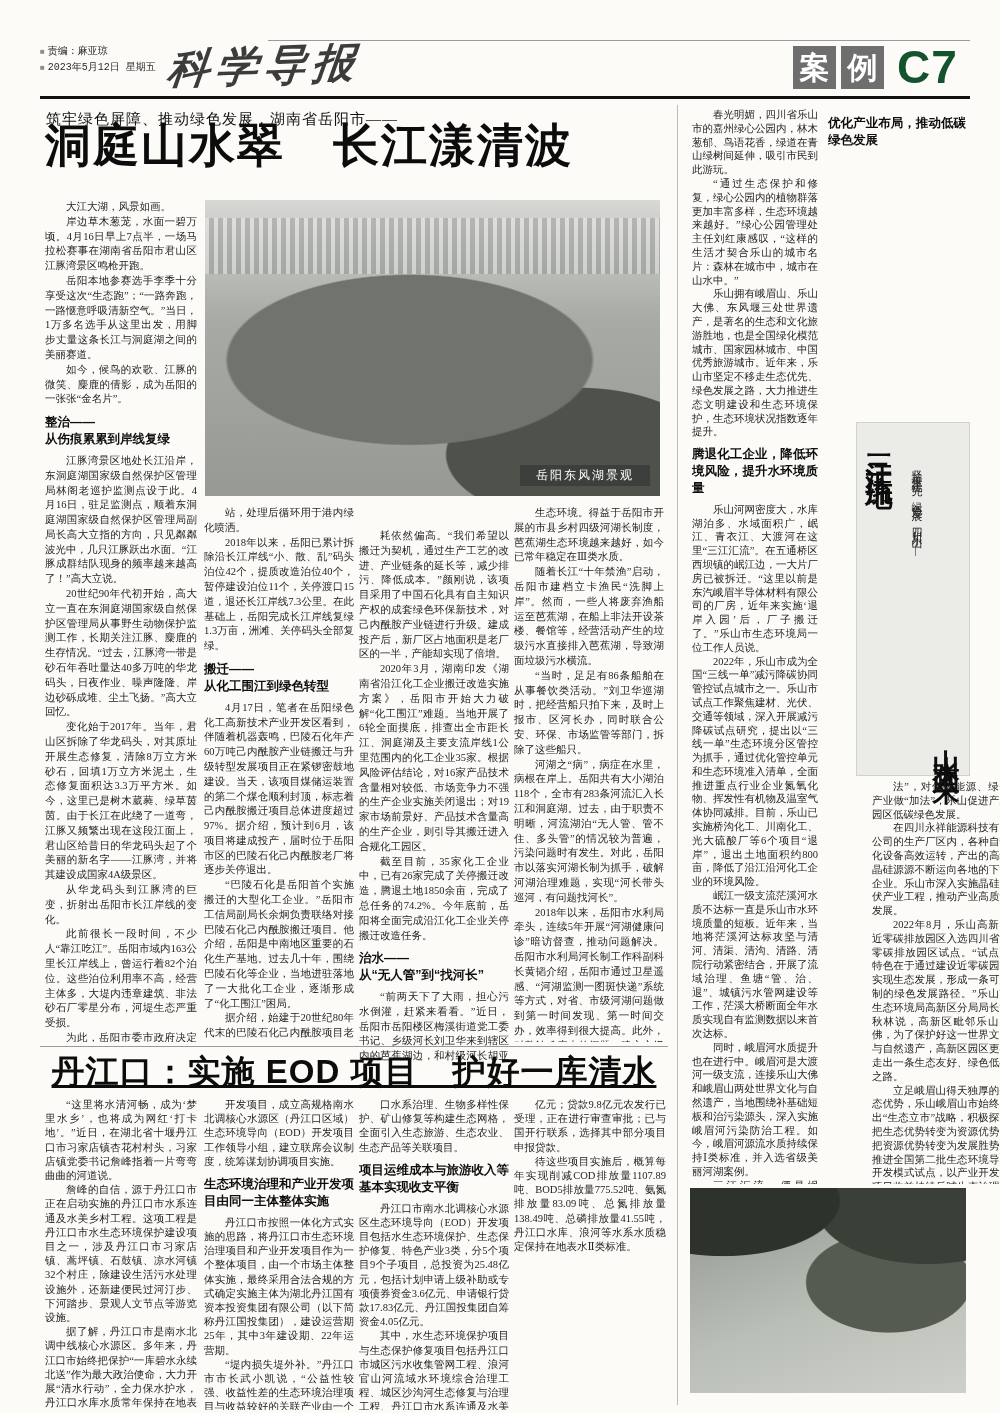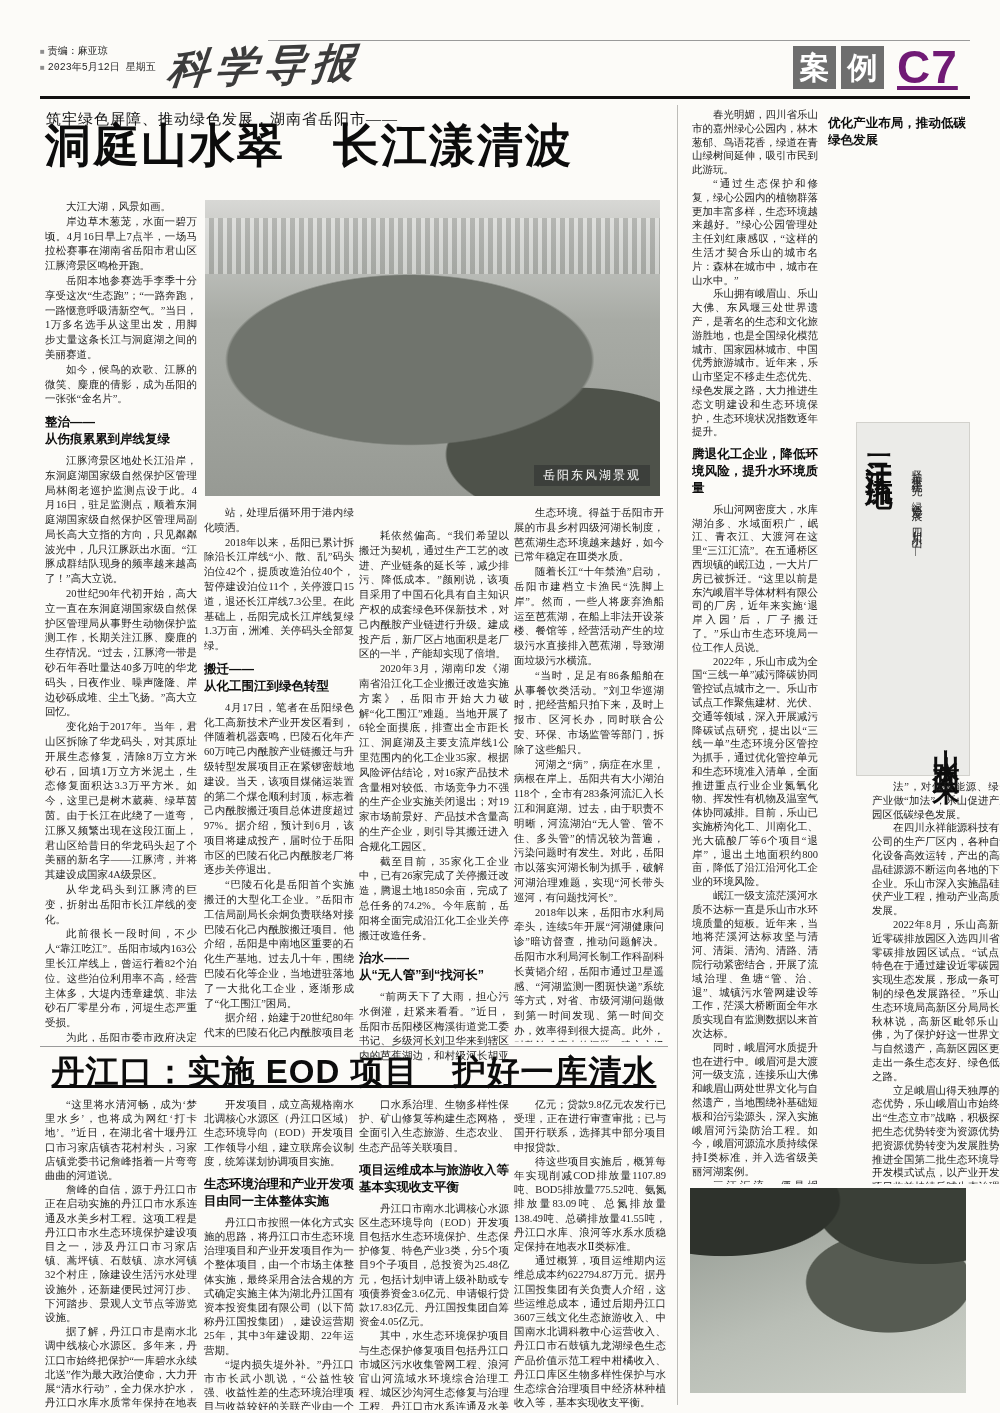--- a/index.html
+++ b/index.html
@@ -11,21 +11,21 @@
   .vrule{width:1px;background:#bdbcb8;}
 
   
   .mh-left{font-size:10px;line-height:16px;color:#2a2a2a;font-family:Liberation Mono, monospace;}
   .mh-left .sq{color:#8d8d8d;font-size:8px;margin-right:3px;}
   .logo{font-size:42px;font-weight:bold;font-style:italic;color:#3c3c3c;letter-spacing:6px;
         transform:skewX(-8deg) rotate(-2deg);font-family:"DejaVu Serif","Liberation Serif",serif;}
   .sec-wrap{display:flex;gap:5px;}
   .sec-box{width:43px;height:43px;background:#6e6e6e;color:#fff;display:flex;align-items:center;justify-content:center;
            font:bold 30px/1 "Liberation Sans","DejaVu Sans",sans-serif;}
-  .pageno{font:bold 46px/1 "Liberation Sans","DejaVu Sans",sans-serif;color:#701a75;letter-spacing:1px;text-decoration:underline;}
+  .pageno{font:bold 46px/1 "Liberation Sans","DejaVu Sans",sans-serif;color:#14532d;letter-spacing:1px;}
 
   
   .kicker{font-size:15px;color:#111;letter-spacing:1px;}
   .headline{font:900 46px/1.1 "Liberation Sans","DejaVu Sans",sans-serif;color:#0c0c0c;letter-spacing:2px;}
   .headline2{font:900 33px/1.1 "Liberation Sans","DejaVu Sans",sans-serif;color:#0c0c0c;text-align:center;letter-spacing:1px;text-decoration:underline;}
 
   
   .col{overflow:hidden;text-align:justify;}
   .main-col{font-size:10.5px;line-height:14.8px;}
   .right-col{font-size:10.5px;line-height:13.8px;}
@@ -37,21 +37,21 @@
   
   .photo-main{background-color:#a2a5a0;
     background-image:
       radial-gradient(ellipse 70% 50% at 45% 54%, #70746d 0 57%, rgba(0,0,0,0) 58%),
       radial-gradient(ellipse 45% 35% at 82% 86%, #4e524a 0 64%, rgba(0,0,0,0) 65%),
       repeating-linear-gradient(90deg, rgba(255,255,255,.32) 0 4px, rgba(110,112,108,.28) 4px 9px),
       linear-gradient(180deg,#d8d8d5 0,#c3c5c1 45px,#a8aba5 120px,#979a94 100%);
     background-size:100% 100%,100% 100%,100% 56px,100% 100%;
     background-position:0 0,0 0,0 18px,0 0;background-repeat:no-repeat;}
   .photo-cap{position:absolute;right:10px;bottom:10px;background:rgba(55,58,55,.78);color:#fff;
-             padding:2px 9px;font-size:12px;letter-spacing:2px;font-family:"Liberation Sans","DejaVu Sans",sans-serif;}
+             padding:2px 16px;font-size:12px;letter-spacing:2px;font-family:"Liberation Sans","DejaVu Sans",sans-serif;}
   .photo-river{background-color:#9da39b;
     background-image:
       radial-gradient(ellipse 70% 45% at 12% 6%, #2e322c 0 60%, rgba(0,0,0,0) 61%),
       radial-gradient(ellipse 62% 42% at 86% 10%, #3a3f37 0 64%, rgba(0,0,0,0) 65%),
       radial-gradient(ellipse 55% 45% at 72% 46%, #565b52 0 54%, rgba(0,0,0,0) 55%),
       linear-gradient(160deg,#8f958d 0%,#b9beb6 55%,#cdd1c9 100%);}
 
   
   .vbox{background:#ebebe8;border:1px solid #d2d1cc;}
   .vt{writing-mode:vertical-rl;font:900 27px/1 "Liberation Sans","DejaVu Sans",sans-serif;
@@ -138,21 +138,20 @@
     </div>
   <div class="abs col bottom-col" style="left:359px;top:1098px;width:150px;height:312px;">
       <p>口水系治理、生物多样性保护、矿山修复等构建生态网格，全面引入生态旅游、生态农业、生态产品等关联项目。</p>
       <h3 class="subhead">项目运维成本与旅游收入等基本实现收支平衡</h3>
       <p>丹江口市南水北调核心水源区生态环境导向（EOD）开发项目包括水生态环境保护、生态保护修复、特色产业3类，分5个项目9个子项目，总投资为25.48亿元，包括计划申请上级补助或专项债券资金3.6亿元、申请银行贷款17.83亿元、丹江国投集团自筹资金4.05亿元。</p>
       <p>其中，水生态环境保护项目与生态保护修复项目包括丹江口市城区污水收集管网工程、浪河官山河流域水环境综合治理工程、城区沙沟河生态修复与治理工程、丹江口市水系连通及水美乡村工程、丹江口市7个矿区生态修复、丹江口市石鼓镇九龙湖绿色生态产品价值示范工程、丹江口库区生物多样性保护与水生态综合治理等7个子项目；特色产业项目包括丹江口3607三线文化生态旅游、中国南水北调科教中心建设等两个子项目。</p>
     </div>
   <div class="abs col bottom-col" style="left:514px;top:1098px;width:152px;height:312px;">
       <p>亿元；贷款9.8亿元农发行已受理，正在进行审查审批；已与国开行联系，选择其中部分项目申报贷款。</p>
       <p>待这些项目实施后，概算每年实现削减COD排放量1107.89吨、BOD5排放量775.52吨、氨氮排放量83.09吨、总氮排放量138.49吨、总磷排放量41.55吨，丹江口水库、浪河等水系水质稳定保持在地表水Ⅱ类标准。</p>
-      <p>通过概算，项目运维期内运维总成本约622794.87万元。据丹江国投集团有关负责人介绍，这些运维总成本，通过后期丹江口3607三线文化生态旅游收入、中国南水北调科教中心运营收入、丹江口市石鼓镇九龙湖绿色生态产品价值示范工程中柑橘收入、丹江口库区生物多样性保护与水生态综合治理项目中经济林种植收入等，基本实现收支平衡。</p>
     </div>
 
   <div class="abs vrule" style="left:677px;top:105px;height:1300px;"></div>
 
   <div class="abs col right-col" style="left:692px;top:108px;width:126px;height:1076px;">
       <p>春光明媚，四川省乐山市的嘉州绿心公园内，林木葱郁、鸟语花香，绿道在青山绿树间延伸，吸引市民到此游玩。</p>
       <p>“通过生态保护和修复，绿心公园内的植物群落更加丰富多样，生态环境越来越好。”绿心公园管理处主任刘红康感叹，“这样的生活才契合乐山的城市名片：森林在城市中，城市在山水中。”</p>
       <p>乐山拥有峨眉山、乐山大佛、东风堰三处世界遗产，是著名的生态和文化旅游胜地，也是全国绿化模范城市、国家园林城市、中国优秀旅游城市。近年来，乐山市坚定不移走生态优先、绿色发展之路，大力推进生态文明建设和生态环境保护，生态环境状况指数逐年提升。</p>
       <h3 class="subhead">腾退化工企业，降低环境风险，提升水环境质量</h3>
       <p>乐山河网密度大，水库湖泊多、水域面积广，岷江、青衣江、大渡河在这里“三江汇流”。在五通桥区西坝镇的岷江边，一大片厂房已被拆迁。“这里以前是东汽峨眉半导体材料有限公司的厂房，近年来实施‘退岸入园’后，厂子搬迁了。”乐山市生态环境局一位工作人员说。</p>

